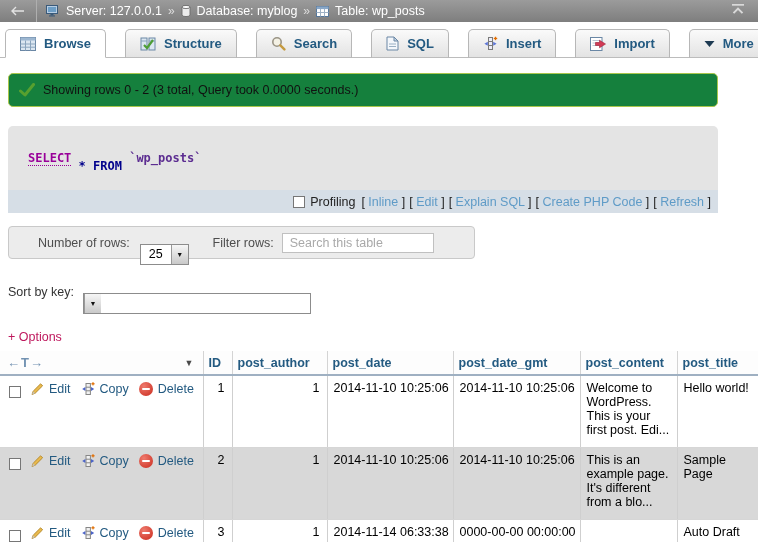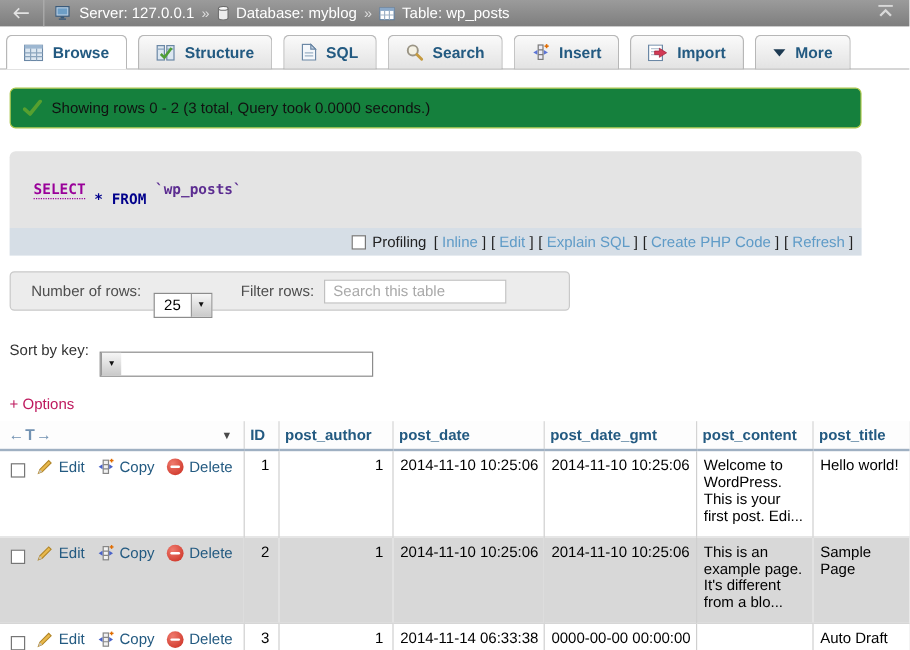--- a/index.html
+++ b/index.html
@@ -12,21 +12,21 @@
 
   
   .topbar { height:22px; background:linear-gradient(#9b9b9b,#7e7e7e); display:flex; align-items:center; color:#fff; }
   .back-btn { width:37px; height:22px; display:flex; align-items:center; justify-content:center; border-right:1px solid #afafaf; cursor:pointer; }
   .crumbs { display:flex; align-items:center; gap:6px; padding-left:9px; flex:1; font-size:12.5px; }
   .crumb { color:#fff; cursor:pointer; }
   .crumb-sep { color:#dedede; font-size:12px; }
   .collapse-btn { padding:0 13px; cursor:pointer; }
 
   
-  .tabbar { display:flex; gap:9px; padding:6px 0 0 5px; border-bottom:1px solid #bcbcbc; align-items:flex-end; height:36px; }
+  .tabbar { display:flex; gap:19px; padding:6px 0 0 5px; border-bottom:1px solid #bcbcbc; align-items:flex-end; height:36px; }
   .tab { display:flex; align-items:center; gap:8px; height:29px; padding:0 14px; margin-bottom:-1px;
          border:1px solid #b7b7b7; border-bottom:1px solid #bcbcbc; border-radius:5px 5px 0 0;
          background:linear-gradient(#fafafa,#e3e3e3); color:#235a81; font-weight:bold; font-size:13px; cursor:pointer; white-space:nowrap; }
   .tab.active { background:#fff; border-bottom:1px solid #fff; }
 
   
   .message { margin:15px 8px 0; width:710px; background:#15803d; border:1px solid #a9c64b; border-radius:5px;
              padding:9px 10px; display:flex; align-items:center; gap:8px; font-size:12.5px; color:#111; }
 
   
@@ -38,21 +38,21 @@
   .sql-id { color:#5c2d91; }
   .sql-footer { background:#d6dee6; height:23px; display:flex; align-items:center; justify-content:flex-end;
                 padding-right:7px; font-size:12.5px; color:#222; }
   .sql-footer a { color:#5f9bc7; text-decoration:none; cursor:pointer; }
   .ftlink { margin-left:4px; white-space:pre; }
   .cb { width:12px; height:12px; border:1px solid #767676; background:#fff; display:inline-block; margin-right:5px; cursor:pointer; flex:none; }
   .prof-label { margin-right:2px; }
 
   
   .rowopts { margin:13px 8px 0; width:467px; height:33px; background:#ececec; border:1px solid #c9c9c9; border-radius:4px;
-             display:flex; align-items:center; padding-left:17px; color:#4d4d4d; font-size:12.5px; }
+             display:flex; align-items:center; padding-left:29px; color:#4d4d4d; font-size:12.5px; }
   .sel { display:inline-flex; border:1px solid #8c8c8c; background:#fff; height:21px; align-items:stretch; cursor:pointer; color:#000;margin-top:23px; }
   .sel-val { padding:2px 8px 0; font-size:12.5px; }
   .sel-btn { width:17px; background:linear-gradient(#f6f6f6,#c9c9c9); border-left:1px solid #999;
              display:flex; align-items:center; justify-content:center; font-size:7px; color:#111; }
   #rows-select { margin-left:10px; }
   #rows-select .sel-val { min-width:26px; }
   .filter-label { margin-left:24px; }
   .filter-input { margin-left:8px; width:152px; height:20px; border:1px solid #c0c0c0; padding:1px 7px; font-size:12.5px;
                   font-family:"Liberation Sans", sans-serif; color:#444; }
   .filter-input::placeholder { color:#a9a9a9; }
@@ -158,37 +158,37 @@
           <rect x="9" y="1" width="6" height="12" fill="#dce7f1" stroke="#6a87a5"></rect>
           <line x1="1" y1="4" x2="7" y2="4" stroke="#8aa4bd"></line>
           <line x1="9" y1="4" x2="15" y2="4" stroke="#8aa4bd"></line>
           <path d="M4 8 L7 11 L13 3" stroke="#4e9e35" stroke-width="2.2" fill="none"></path>
         </svg>
       </span>
       <span>Structure</span>
     </div>
     <div class="tab">
       <span class="icon">
+        <svg width="15" height="15" viewBox="0 0 15 15">
+          <circle cx="6" cy="6" r="4.2" fill="#f4f1e4" stroke="#9a9485" stroke-width="1.6"></circle>
+          <line x1="9.4" y1="9.4" x2="13.4" y2="13.4" stroke="#c59a3f" stroke-width="2.4" stroke-linecap="round"></line>
+        </svg>
+      </span>
+      <span>Search</span>
+    </div>
+    <div class="tab">
+      <span class="icon">
         <svg width="13" height="15" viewBox="0 0 13 15">
           <path d="M1 1 h7 l4 4 v9 H1 Z" fill="#f4f7fb" stroke="#6a87a5"></path>
           <path d="M8 1 l4 4 H8 Z" fill="#c6d5e6" stroke="#6a87a5"></path>
           <line x1="3" y1="8" x2="10" y2="8" stroke="#9ab0c4"></line>
           <line x1="3" y1="10.5" x2="10" y2="10.5" stroke="#9ab0c4"></line>
         </svg>
       </span>
       <span>SQL</span>
-    </div>
-    <div class="tab">
-      <span class="icon">
-        <svg width="15" height="15" viewBox="0 0 15 15">
-          <circle cx="6" cy="6" r="4.2" fill="#f4f1e4" stroke="#9a9485" stroke-width="1.6"></circle>
-          <line x1="9.4" y1="9.4" x2="13.4" y2="13.4" stroke="#c59a3f" stroke-width="2.4" stroke-linecap="round"></line>
-        </svg>
-      </span>
-      <span>Search</span>
     </div>
     <div class="tab">
       <span class="icon">
         <svg width="15" height="15" viewBox="0 0 15 15">
           <rect x="5.5" y="1.5" width="4" height="12" fill="#ececf7" stroke="#7a7a7a"></rect>
           <line x1="5.5" y1="5.5" x2="9.5" y2="5.5" stroke="#7a7a7a"></line>
           <line x1="5.5" y1="9.5" x2="9.5" y2="9.5" stroke="#7a7a7a"></line>
           <path d="M4.8 5.7 V9.7 L1.4 7.7 Z" fill="#5b74d6"></path>
           <path d="M10.2 5.7 V9.7 L13.6 7.7 Z" fill="#5b74d6"></path>
           <rect x="10.8" y="1.8" width="3.4" height="1.3" fill="#e06c00"></rect>

